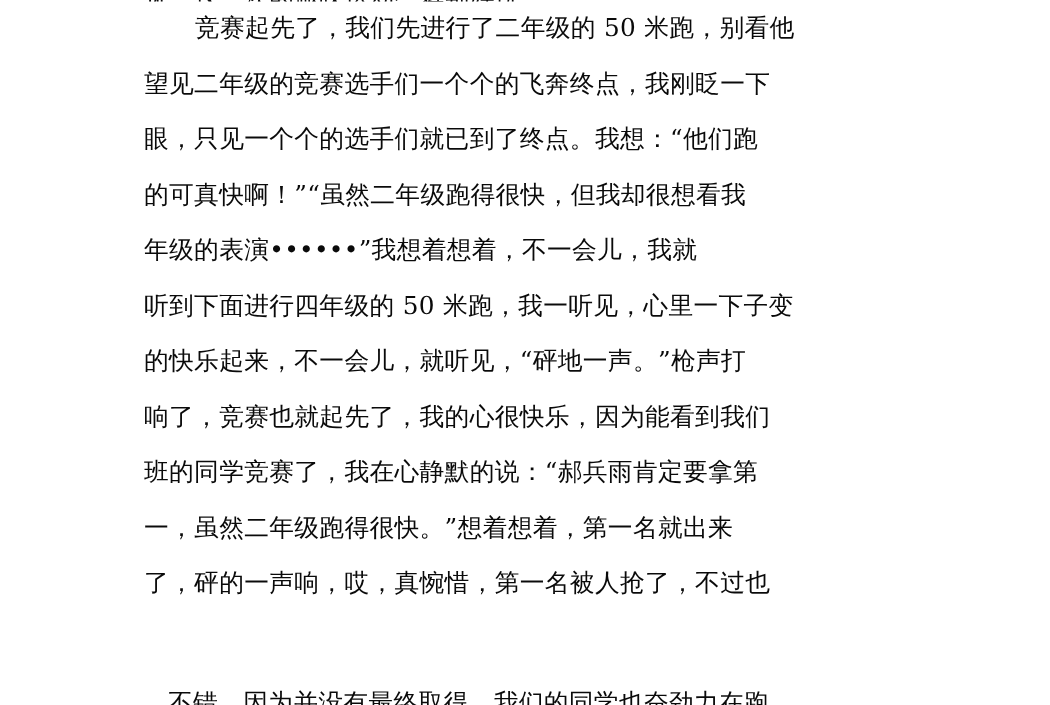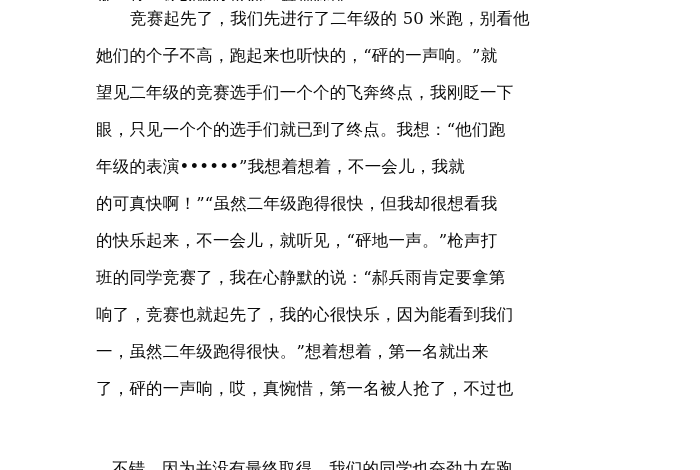--- a/index.html
+++ b/index.html
@@ -66,28 +66,28 @@
 <body>
 
 <div class="page">
 
   <div class="clip-wrap">
     <div class="line">见，这一次的趣味运动会将别好玩。</div>
   </div>
 
   <div class="text-column">
     <div class="line indent">竞赛起先了，我们先进行了二年级的 50 米跑，别看他</div>
-    <div class="line">她们的个子不高，跑起来也听快的，“砰的一声响。”就</div>
     <div class="line">望见二年级的竞赛选手们一个个的飞奔终点，我刚眨一下</div>
     <div class="line">眼，只见一个个的选手们就已到了终点。我想：“他们跑</div>
+    <div class="line">的可真快啊！”“虽然二年级跑得很快，但我却很想看我</div>
     <div class="line">年级的表演••••••”我想着想着，不一会儿，我就</div>
-    <div class="line">的可真快啊！”“虽然二年级跑得很快，但我却很想看我</div>
+    <div class="line">听到下面进行四年级的 50 米跑，我一听见，心里一下子变</div>
     <div class="line">的快乐起来，不一会儿，就听见，“砰地一声。”枪声打</div>
+    <div class="line">响了，竞赛也就起先了，我的心很快乐，因为能看到我们</div>
     <div class="line">班的同学竞赛了，我在心静默的说：“郝兵雨肯定要拿第</div>
-    <div class="line">响了，竞赛也就起先了，我的心很快乐，因为能看到我们</div>
     <div class="line">一，虽然二年级跑得很快。”想着想着，第一名就出来</div>
     <div class="line">了，砰的一声响，哎，真惋惜，第一名被人抢了，不过也</div>
   </div>
 
   <div class="bottom-clip">
     <div class="line">不错，因为并没有最终取得，我们的同学也奋劲力在跑</div>
   </div>
 
 </div>
 

